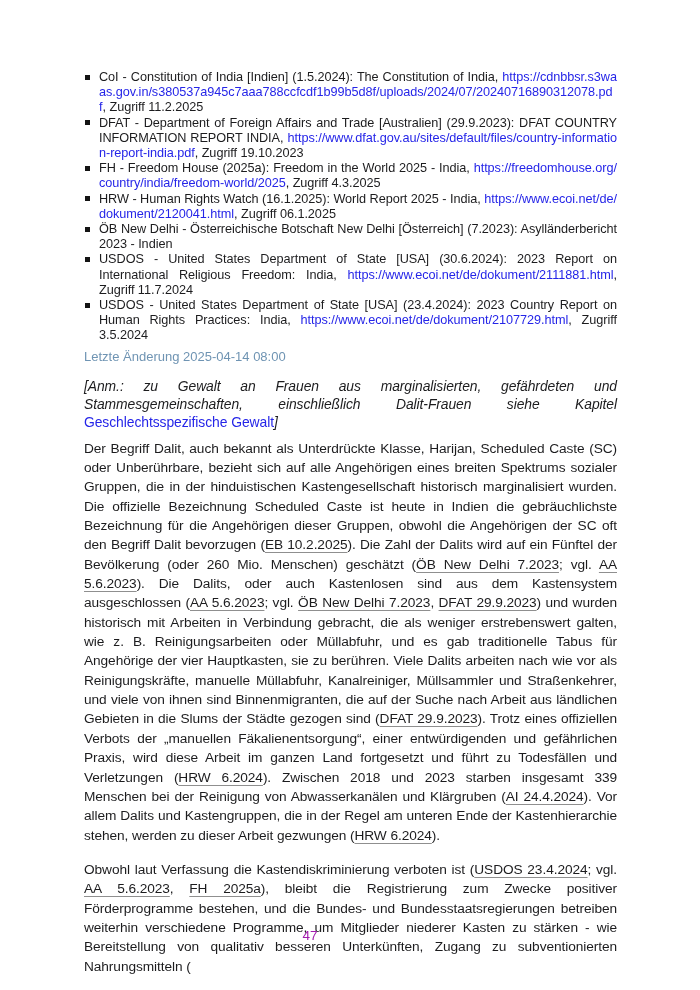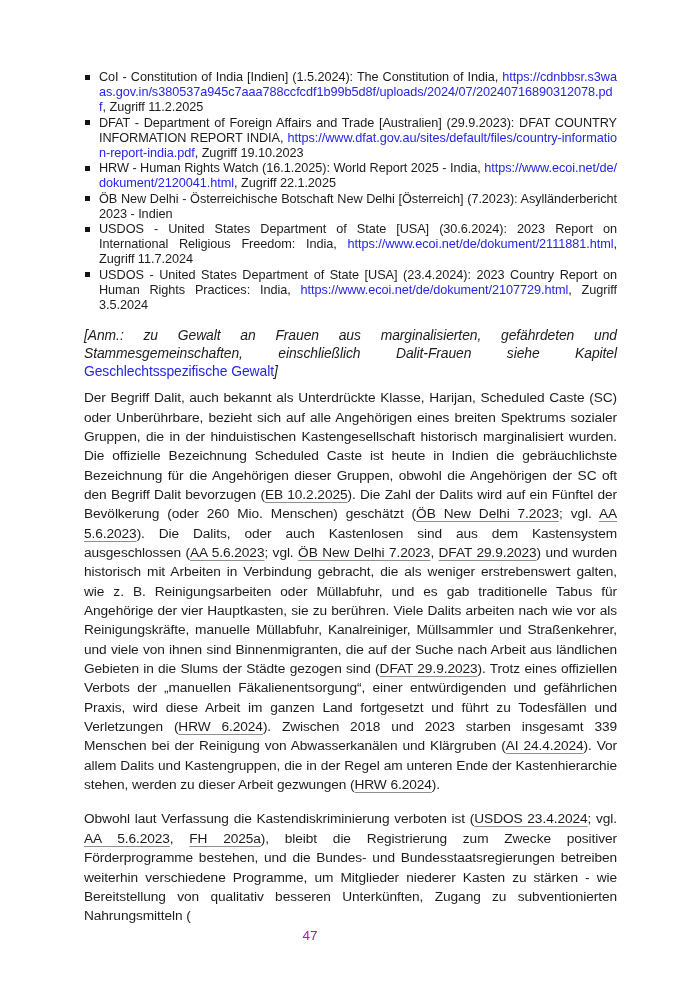--- a/index.html
+++ b/index.html
@@ -95,26 +95,28 @@
 </style>
 </head>
 <body>
 
 <div class="page">
   <div class="content">
 
     <ul class="refs">
       <li><span class="bullet"></span><span><span>CoI - Constitution of India [Indien] (1.5.2024): The Constitution of India, </span><span class="link">https://cdnbbsr.s3waas.gov.in/s380537a945c7aaa788ccfcdf1b99b5d8f/uploads/2024/07/20240716890312078.pdf</span><span>, Zugriff 11.2.2025</span></span></li>
       <li><span class="bullet"></span><span><span>DFAT - Department of Foreign Affairs and Trade [Australien] (29.9.2023): DFAT COUNTRY INFORMATION REPORT INDIA, </span><span class="link">https://www.dfat.gov.au/sites/default/files/country-information-report-india.pdf</span><span>, Zugriff 19.10.2023</span></span></li>
-      <li><span class="bullet"></span><span><span>HRW - Human Rights Watch (16.1.2025): World Report 2025 - India, </span><span class="link">https://www.ecoi.net/de/dokument/2120041.html</span><span>, Zugriff 22.1.2025</span></span></li>
+      <li><span class="bullet"></span><span><span>FH - Freedom House (2025a): Freedom in the World 2025 - India, </span><span class="link">https://freedomhouse.org/country/india/freedom-world/2025</span><span>, Zugriff 4.3.2025</span></span></li>
+      <li><span class="bullet"></span><span><span>HRW - Human Rights Watch (16.1.2025): World Report 2025 - India, </span><span class="link">https://www.ecoi.net/de/dokument/2120041.html</span><span>, Zugriff 06.1.2025</span></span></li>
       <li><span class="bullet"></span><span><span>ÖB New Delhi - Österreichische Botschaft New Delhi [Österreich] (7.2023): Asylländerbericht 2023 - Indien</span></span></li>
       <li><span class="bullet"></span><span><span>USDOS - United States Department of State [USA] (30.6.2024): 2023 Report on International Religious Freedom: India, </span><span class="link">https://www.ecoi.net/de/dokument/2111881.html</span><span>, Zugriff 11.7.2024</span></span></li>
       <li><span class="bullet"></span><span><span>USDOS - United States Department of State [USA] (23.4.2024): 2023 Country Report on Human Rights Practices: India, </span><span class="link">https://www.ecoi.net/de/dokument/2107729.html</span><span>, Zugriff 3.5.2024</span></span></li>
     </ul>
 
+    <div class="lastchange">Letzte Änderung 2025-04-14 08:00</div>
 
     <p class="note"><span>[Anm.: zu Gewalt an Frauen aus marginalisierten, gefährdeten und Stammesgemeinschaften, einschließlich Dalit-Frauen siehe Kapitel  </span><span class="link">Geschlechtsspezifische Gewalt</span><span>]</span></p>
 
     <p class="para"><span>Der Begriff Dalit, auch bekannt als Unterdrückte Klasse, Harijan, Scheduled Caste (SC) oder Unberührbare, bezieht sich auf alle Angehörigen eines breiten Spektrums sozialer Gruppen, die in der hinduistischen Kastengesellschaft historisch marginalisiert wurden. Die offizielle Bezeichnung Scheduled Caste ist heute in Indien die gebräuchlichste Bezeichnung für die Angehörigen dieser Gruppen, obwohl die Angehörigen der SC oft den Begriff Dalit bevorzugen (</span><span class="cite">EB 10.2.2025</span><span>). Die Zahl der Dalits wird auf ein Fünftel der Bevölkerung (oder 260 Mio. Menschen) geschätzt (</span><span class="cite">ÖB New Delhi 7.2023</span><span>; vgl. </span><span class="cite">AA 5.6.2023</span><span>). Die Dalits, oder auch Kastenlosen sind aus dem Kastensystem ausgeschlossen (</span><span class="cite">AA 5.6.2023</span><span>; vgl. </span><span class="cite">ÖB New Delhi 7.2023</span><span>, </span><span class="cite">DFAT 29.9.2023</span><span>) und wurden historisch mit Arbeiten in Verbindung gebracht, die als weniger erstrebenswert galten, wie z. B. Reinigungsarbeiten oder Müllabfuhr, und es gab traditionelle Tabus für Angehörige der vier Hauptkasten, sie zu berühren. Viele Dalits arbeiten nach wie vor als Reinigungskräfte, manuelle Müllabfuhr, Kanalreiniger, Müllsammler und Straßenkehrer, und viele von ihnen sind Binnenmigranten, die auf der Suche nach Arbeit aus ländlichen Gebieten in die Slums der Städte gezogen sind (</span><span class="cite">DFAT 29.9.2023</span><span>). Trotz eines offiziellen Verbots der „manuellen Fäkalienentsorgung“, einer entwürdigenden und gefährlichen Praxis, wird diese Arbeit im ganzen Land fortgesetzt und führt zu Todesfällen und Verletzungen (</span><span class="cite">HRW 6.2024</span><span>). Zwischen 2018 und 2023 starben insgesamt 339 Menschen bei der Reinigung von Abwasserkanälen und Klärgruben (</span><span class="cite">AI 24.4.2024</span><span>). Vor allem Dalits und Kastengruppen, die in der Regel am unteren Ende der Kastenhierarchie stehen, werden zu dieser Arbeit gezwungen (</span><span class="cite">HRW 6.2024</span><span>).</span></p>
     <p class="para"><span>Obwohl laut Verfassung die Kastendiskriminierung verboten ist (</span><span class="cite">USDOS 23.4.2024</span><span>; vgl. </span><span class="cite">AA 5.6.2023</span><span>, </span><span class="cite">FH 2025a</span><span>), bleibt die Registrierung zum Zwecke positiver Förderprogramme bestehen, und die Bundes- und Bundesstaatsregierungen betreiben weiterhin verschiedene Programme, um Mitglieder niederer Kasten zu stärken - wie Bereitstellung von qualitativ besseren Unterkünften, Zugang zu subventionierten Nahrungsmitteln (</span></p>
 
   </div>
 
   <div class="pagenum">47</div>
 </div>

